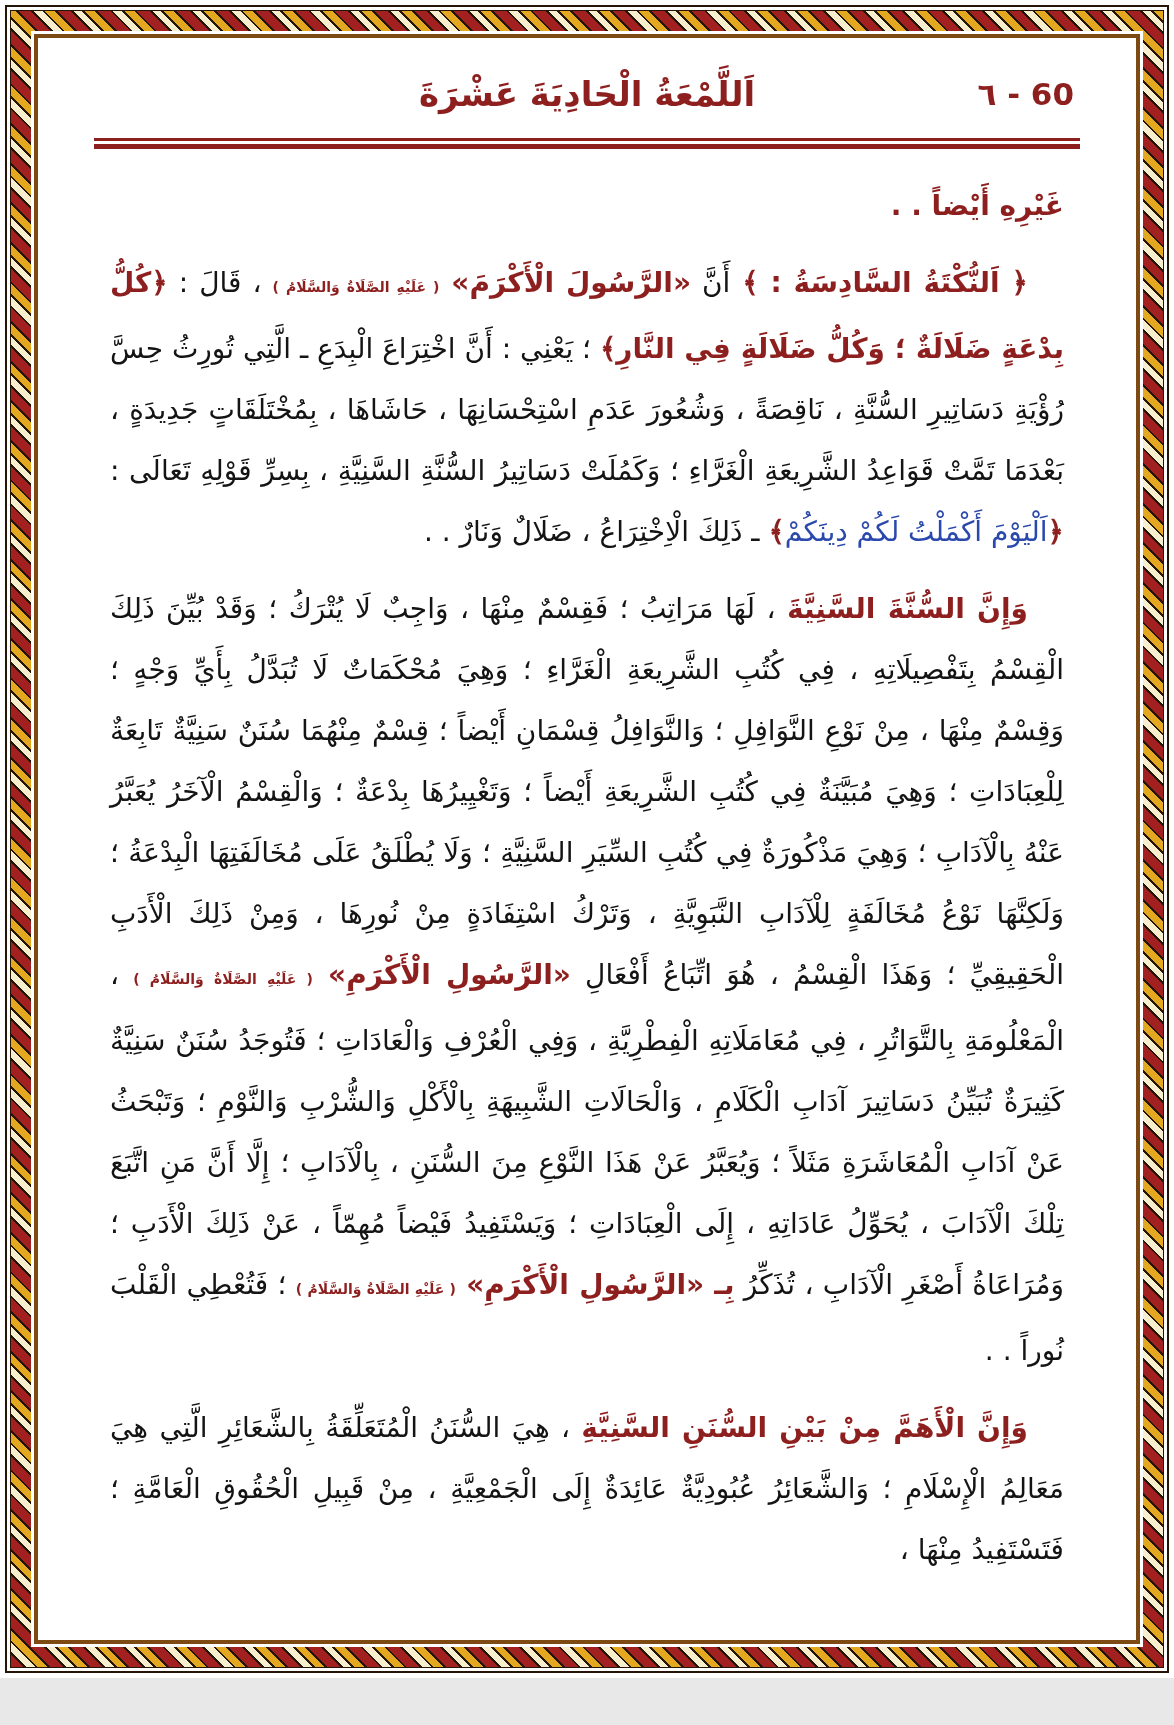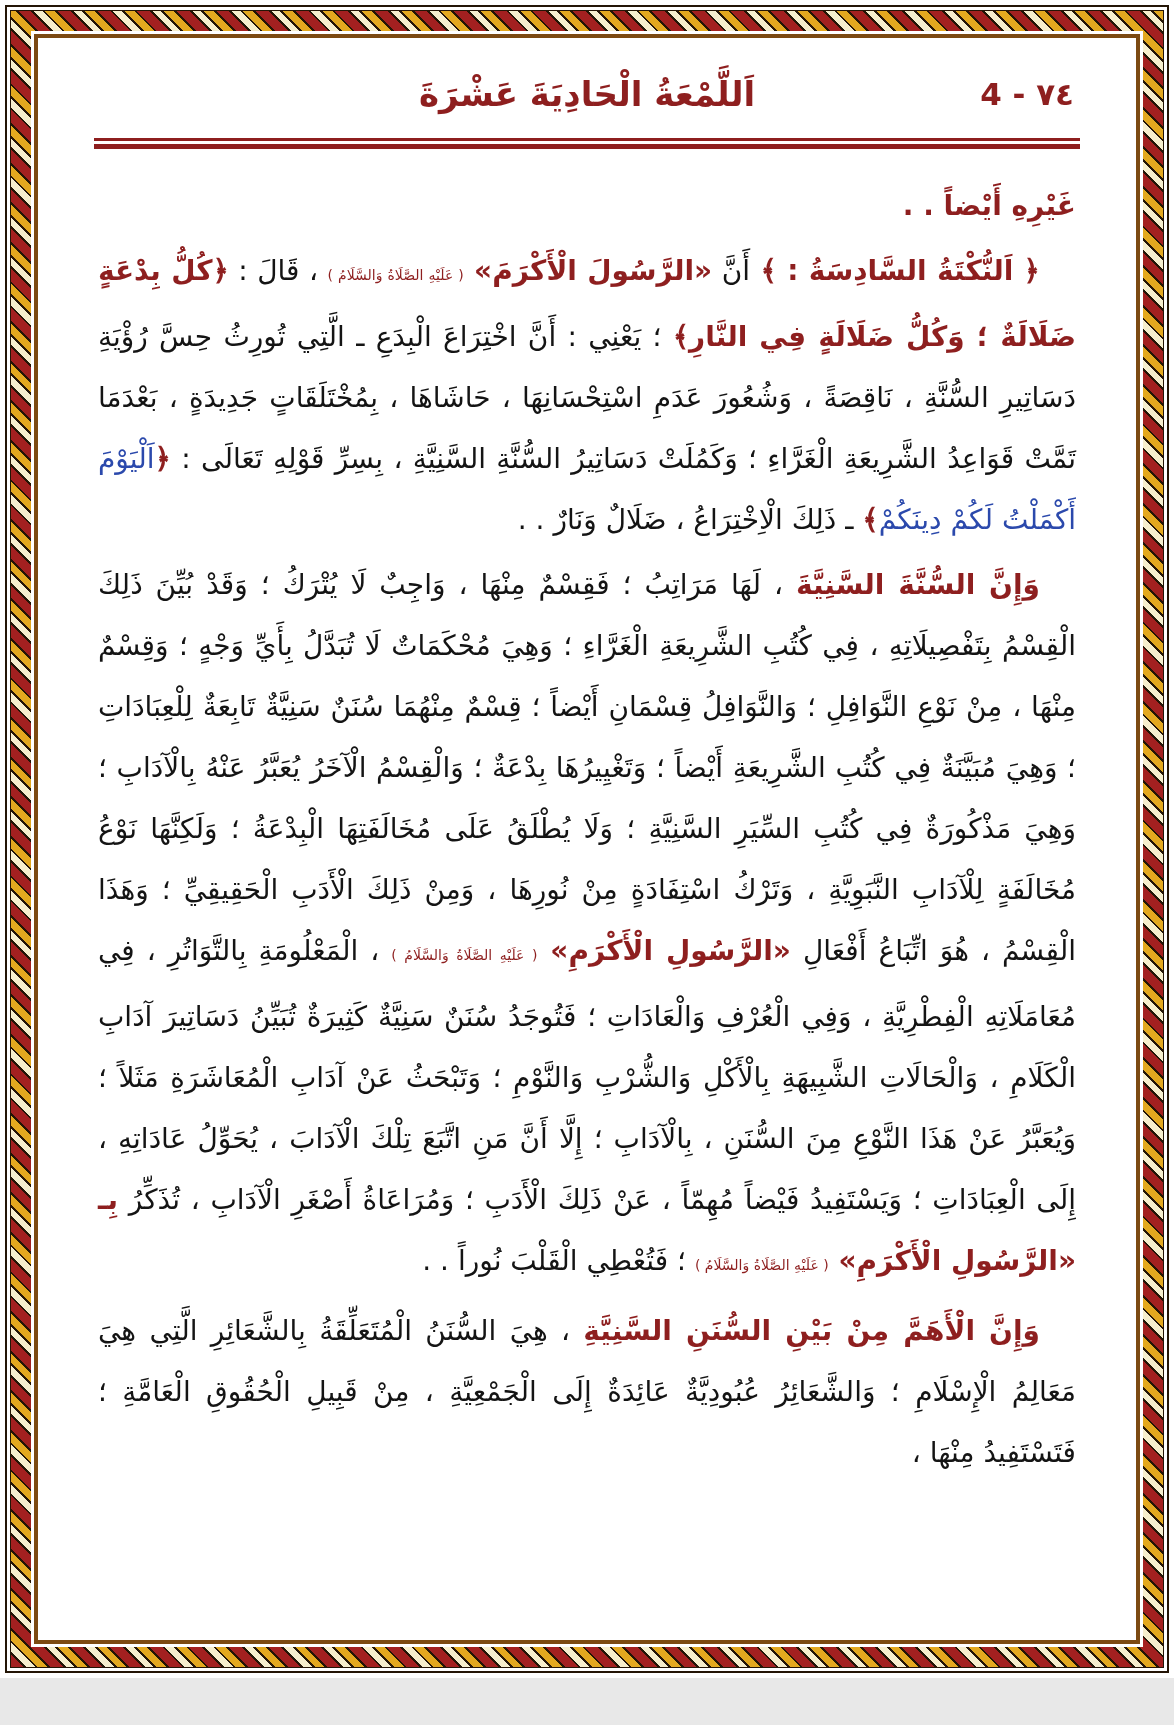--- a/index.html
+++ b/index.html
@@ -50,45 +50,45 @@
     border-bottom:5px solid var(--red);
     margin-bottom:26px;
   }
   .body-text{
     direction:rtl;
     text-align:justify;
     font-size:28px;
     line-height:61px;
     color:var(--ink);
   }
-  .para{margin:4px;}
+  .para{margin:16px;}
   .para.indent{text-indent:36px;}
   .run-black{color:var(--ink);}
   .run-red{color:var(--red);font-weight:bold;}
   .run-blue{color:var(--blue);font-weight:normal;}
   .run-seal{
-    color:var(--red);font-weight:normal;
+    color:var(--red);font-weight:bold;
     font-size:0.5em;
     letter-spacing:-1px;
   }
 </style>
 </head>
 <body>
 
 <div class="page">
   <div class="f1"></div>
   <div class="f2"></div>
   <div class="f3"></div>
   <div class="f4"></div>
 
   <div class="content">
 
     <div class="header">
       <div class="title">اَللَّمْعَةُ الْحَادِيَةَ عَشْرَةَ</div>
-      <div class="page-num">٧٤ - 4</div>
+      <div class="page-num">60 - ٦</div>
     </div>
 
     <div class="rule"></div>
 
     <div class="body-text">
       <p class="para"><span class="run-red">غَيْرِهِ أَيْضاً . .</span></p>
       <p class="para indent"><span class="run-red">﴿ اَلنُّكْتَةُ السَّادِسَةُ : ﴾ </span><span class="run-black">أَنَّ </span><span class="run-red">«الرَّسُولَ الْأَكْرَمَ» </span><span class="run-seal">( عَلَيْهِ الصَّلَاةُ وَالسَّلَامُ )</span><span class="run-black"> ، قَالَ : </span><span class="run-red">﴿كُلُّ بِدْعَةٍ ضَلَالَةٌ ؛ وَكُلُّ ضَلَالَةٍ فِي النَّارِ﴾</span><span class="run-black"> ؛ يَعْنِي : أَنَّ اخْتِرَاعَ الْبِدَعِ ـ الَّتِي تُورِثُ حِسَّ رُؤْيَةِ دَسَاتِيرِ السُّنَّةِ ، نَاقِصَةً ، وَشُعُورَ عَدَمِ اسْتِحْسَانِهَا ، حَاشَاهَا ، بِمُخْتَلَقَاتٍ جَدِيدَةٍ ، بَعْدَمَا تَمَّتْ قَوَاعِدُ الشَّرِيعَةِ الْغَرَّاءِ ؛ وَكَمُلَتْ دَسَاتِيرُ السُّنَّةِ السَّنِيَّةِ ، بِسِرِّ قَوْلِهِ تَعَالَى : </span><span class="run-red">﴿</span><span class="run-blue">اَلْيَوْمَ أَكْمَلْتُ لَكُمْ دِينَكُمْ</span><span class="run-red">﴾</span><span class="run-black"> ـ ذَلِكَ الْاِخْتِرَاعُ ، ضَلَالٌ وَنَارٌ . .</span></p>
       <p class="para indent"><span class="run-red">وَإِنَّ السُّنَّةَ السَّنِيَّةَ</span><span class="run-black"> ، لَهَا مَرَاتِبُ ؛ فَقِسْمٌ مِنْهَا ، وَاجِبٌ لَا يُتْرَكُ ؛ وَقَدْ بُيِّنَ ذَلِكَ الْقِسْمُ بِتَفْصِيلَاتِهِ ، فِي كُتُبِ الشَّرِيعَةِ الْغَرَّاءِ ؛ وَهِيَ مُحْكَمَاتٌ لَا تُبَدَّلُ بِأَيِّ وَجْهٍ ؛ وَقِسْمٌ مِنْهَا ، مِنْ نَوْعِ النَّوَافِلِ ؛ وَالنَّوَافِلُ قِسْمَانِ أَيْضاً ؛ قِسْمٌ مِنْهُمَا سُنَنٌ سَنِيَّةٌ تَابِعَةٌ لِلْعِبَادَاتِ ؛ وَهِيَ مُبَيَّنَةٌ فِي كُتُبِ الشَّرِيعَةِ أَيْضاً ؛ وَتَغْيِيرُهَا بِدْعَةٌ ؛ وَالْقِسْمُ الْآخَرُ يُعَبَّرُ عَنْهُ بِالْآدَابِ ؛ وَهِيَ مَذْكُورَةٌ فِي كُتُبِ السِّيَرِ السَّنِيَّةِ ؛ وَلَا يُطْلَقُ عَلَى مُخَالَفَتِهَا الْبِدْعَةُ ؛ وَلَكِنَّهَا نَوْعُ مُخَالَفَةٍ لِلْآدَابِ النَّبَوِيَّةِ ، وَتَرْكُ اسْتِفَادَةٍ مِنْ نُورِهَا ، وَمِنْ ذَلِكَ الْأَدَبِ الْحَقِيقِيِّ ؛ وَهَذَا الْقِسْمُ ، هُوَ اتِّبَاعُ أَفْعَالِ </span><span class="run-red">«الرَّسُولِ الْأَكْرَمِ» </span><span class="run-seal">( عَلَيْهِ الصَّلَاةُ وَالسَّلَامُ )</span><span class="run-black"> ، الْمَعْلُومَةِ بِالتَّوَاتُرِ ، فِي مُعَامَلَاتِهِ الْفِطْرِيَّةِ ، وَفِي الْعُرْفِ وَالْعَادَاتِ ؛ فَتُوجَدُ سُنَنٌ سَنِيَّةٌ كَثِيرَةٌ تُبَيِّنُ دَسَاتِيرَ آدَابِ الْكَلَامِ ، وَالْحَالَاتِ الشَّبِيهَةِ بِالْأَكْلِ وَالشُّرْبِ وَالنَّوْمِ ؛ وَتَبْحَثُ عَنْ آدَابِ الْمُعَاشَرَةِ مَثَلاً ؛ وَيُعَبَّرُ عَنْ هَذَا النَّوْعِ مِنَ السُّنَنِ ، بِالْآدَابِ ؛ إِلَّا أَنَّ مَنِ اتَّبَعَ تِلْكَ الْآدَابَ ، يُحَوِّلُ عَادَاتِهِ ، إِلَى الْعِبَادَاتِ ؛ وَيَسْتَفِيدُ فَيْضاً مُهِمّاً ، عَنْ ذَلِكَ الْأَدَبِ ؛ وَمُرَاعَاةُ أَصْغَرِ الْآدَابِ ، تُذَكِّرُ </span><span class="run-red">بِـ «الرَّسُولِ الْأَكْرَمِ» </span><span class="run-seal">( عَلَيْهِ الصَّلَاةُ وَالسَّلَامُ )</span><span class="run-black"> ؛ فَتُعْطِي الْقَلْبَ نُوراً . .</span></p>
       <p class="para indent"><span class="run-red">وَإِنَّ الْأَهَمَّ مِنْ بَيْنِ السُّنَنِ السَّنِيَّةِ</span><span class="run-black"> ، هِيَ السُّنَنُ الْمُتَعَلِّقَةُ بِالشَّعَائِرِ الَّتِي هِيَ مَعَالِمُ الْإِسْلَامِ ؛ وَالشَّعَائِرُ عُبُودِيَّةٌ عَائِدَةٌ إِلَى الْجَمْعِيَّةِ ، مِنْ قَبِيلِ الْحُقُوقِ الْعَامَّةِ ؛ فَتَسْتَفِيدُ مِنْهَا ،</span></p>
     </div>

